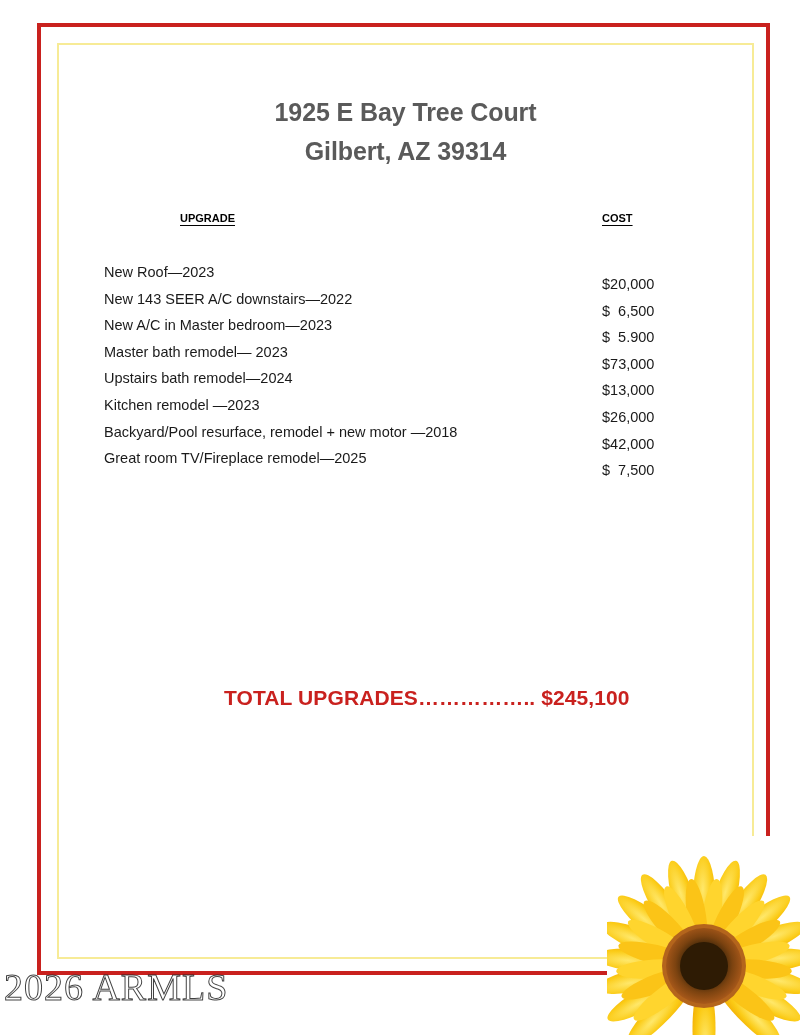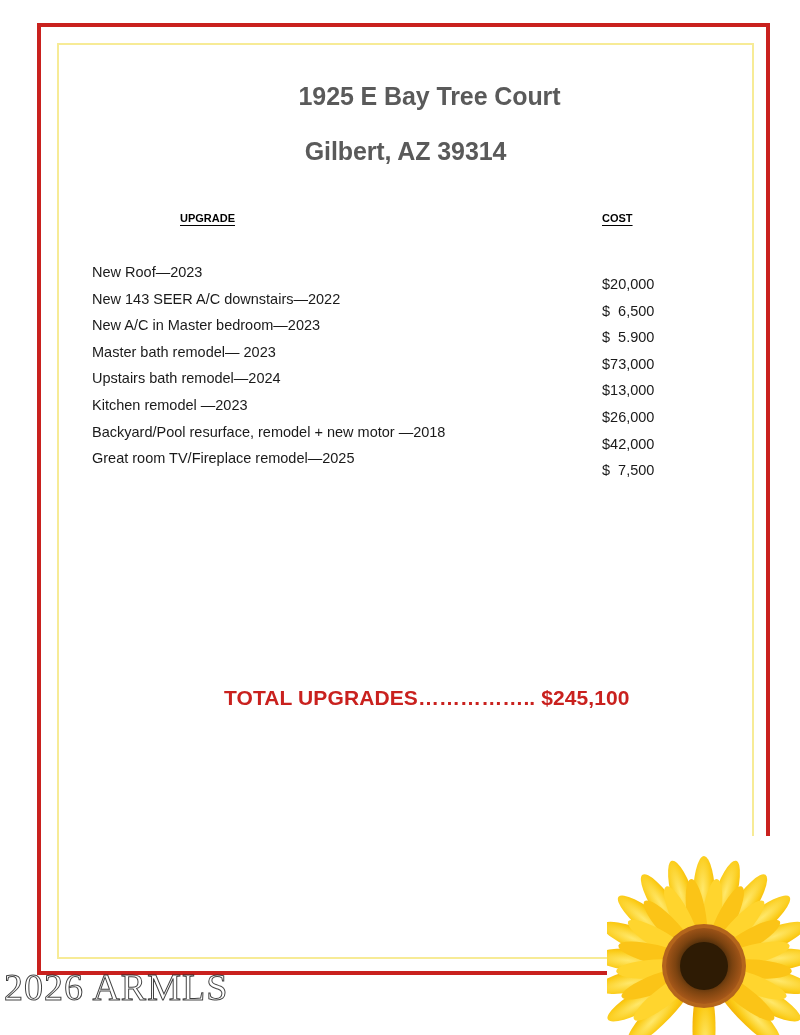--- a/index.html
+++ b/index.html
@@ -47,21 +47,21 @@
   .doc-heading {
     position: absolute;
     left: 57px;
     width: 697px;
     text-align: center;
     color: #5A5A5A;
     font-weight: bold;
     font-size: 25px;
     letter-spacing: -0.1px;
   }
-  .doc-heading.line1 { top: 82px; margin-left: 24px; }
+  .doc-heading.line1 { top: 98px; }
   .doc-heading.line2 { top: 137px; }
 
   
   .table-wrap {
     position: absolute;
     left: 88px;
     top: 212px;
     width: 600px;
   }
   .col-head-row {
@@ -88,21 +88,21 @@
   }
   .row {
     position: relative;
     height: 26.6px;
     font-size: 14.5px;
     color: #1a1a1a;
     white-space: nowrap;
   }
   .row .label {
     position: absolute;
-    left: 4px;
+    left: 16px;
     top: 0;
     text-align: right;
   }
   .row .cost {
     position: absolute;
     left: 514px;
     top: 12px;
     white-space: pre;
   }
 

